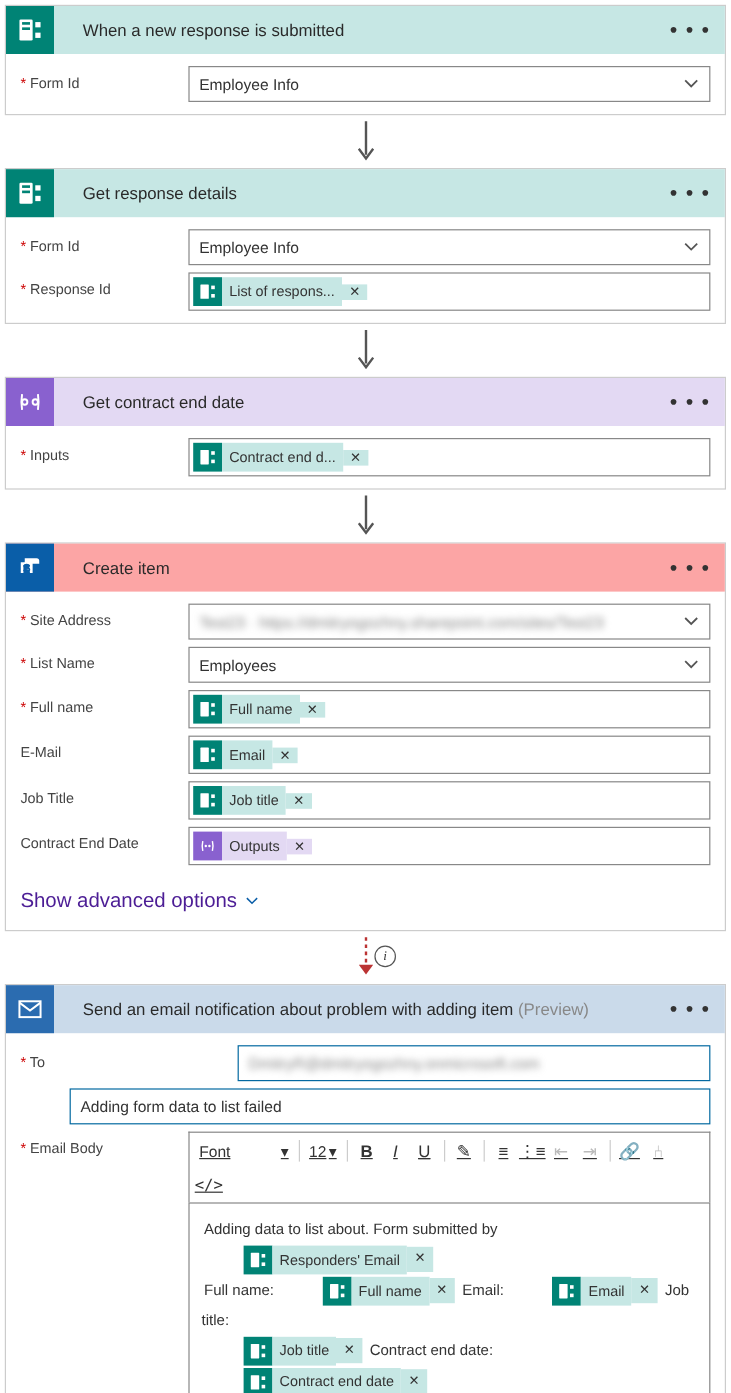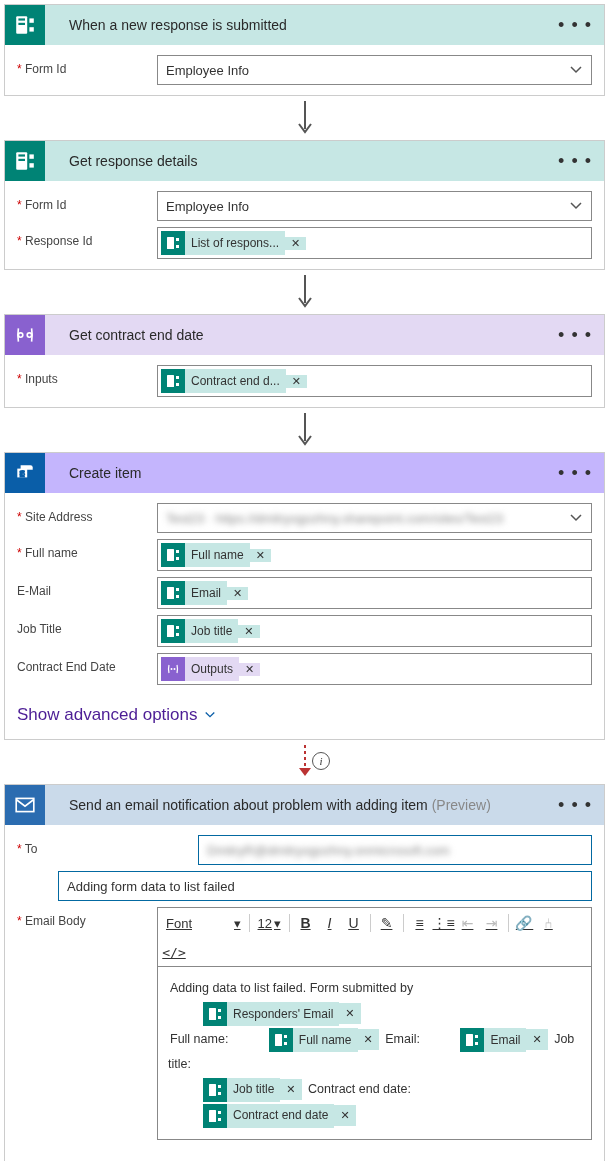--- a/index.html
+++ b/index.html
@@ -30,21 +30,21 @@
 .tk-forms .tk-txt, .tk-forms .tk-x { background: #c6e7e4; color: #333; }
 .tk-code .tk-ico { background: #8961cf; }
 .tk-code .tk-txt, .tk-code .tk-x { background: #e3d9f3; color: #333; }
 .connector { display: flex; justify-content: center; align-items: center; height: 44px; position: relative; }
 .connector svg { width: 18px; height: 38px; }
 .info-badge { position: absolute; right: 275px; top: 12px; width: 18px; height: 18px; border: 1.5px solid #555; border-radius: 50%; display: flex; align-items: center; justify-content: center; font-size: 11px; font-style: italic; font-family: Georgia, serif; }
 .hdr-forms { background: #c6e7e4; }
 .ico-forms { background: #008375; }
 .hdr-code { background: #e3d9f3; }
 .ico-code { background: #8961cf; }
-.hdr-sp { background: #c4b5fd; }
+.hdr-sp { background: #fca5a5; }
 .ico-sp { background: #0a5ea8; }
 .hdr-mail { background: #cadaea; }
 .ico-mail { background: #2b6cb0; }
 .adv { padding: 10px 12px 14px; color: #4c1d95; font-size: 17px; display: flex; align-items: center; gap: 6px; cursor: pointer; }
 .adv .chev2 { width: 12px; height: 12px; }
 .rte-toolbar { border: 1px solid #888; border-bottom: none; padding: 4px 6px; display: flex; align-items: center; gap: 4px; flex-wrap: wrap; background: #fff; text-decoration: underline; }
 .rte-sel { border: none; height: 22px; font-size: 13px; display: flex; align-items: center; gap: 2px; padding: 0 2px; }
 .rte-btn { width: 20px; height: 20px; display: flex; align-items: center; justify-content: center; font-size: 14px; color: #333; }
 .rte-btn.dis { color: #bbb; }
 .rte-div { width: 1px; height: 18px; background: #ccc; margin: 0 2px; }
@@ -235,20 +235,31 @@
       </div>
     <div class="card-title">Create item</div>
     <div class="card-menu">• • •</div>
   </div>
   <div class="card-body">
     <div class="row">
       <div class="label req">Site Address</div>
       <div class="field">
         <div class="select-box">
           <span class="val blurred">Test23 · https://dmitryogozhny.sharepoint.com/sites/Test23</span>
+          <svg class="chev" viewBox="0 0 14 14">
+              <use href="#chev-down"></use>
+            </svg>
+        </div>
+      </div>
+    </div>
+    <div class="row">
+      <div class="label req">List Name</div>
+      <div class="field">
+        <div class="select-box">
+          <span class="val">Employees</span>
           <svg class="chev" viewBox="0 0 14 14">
               <use href="#chev-down"></use>
             </svg>
         </div>
       </div>
     </div>
     <div class="row">
       <div class="label req">Full name</div>
       <div class="field">
           <div class="token-box">
@@ -381,21 +392,21 @@
           <div class="rte-btn">⋮≡</div>
           <div class="rte-btn dis">⇤</div>
           <div class="rte-btn dis">⇥</div>
           <div class="rte-div"></div>
           <div class="rte-btn">🔗</div>
           <div class="rte-btn dis">⑃</div>
           <div style="width:100%"></div>
           <div class="rte-btn codehtml">&lt;/&gt;</div>
         </div>
         <div class="rte-body">
-          <span class="inline-txt">Adding data to list failed. Form submitted by</span>
+          <span class="inline-txt">Adding data to list about. Form submitted by</span>
           <span class="token token-inline tk-forms">
               <span class="tk-ico">
                 <svg viewBox="0 0 14 14">
                   <use href="#forms-mini"></use>
                 </svg>
               </span>
               <span class="tk-txt">Responders' Email</span>
               <span class="tk-x">✕</span>
             </span>
           <br>

